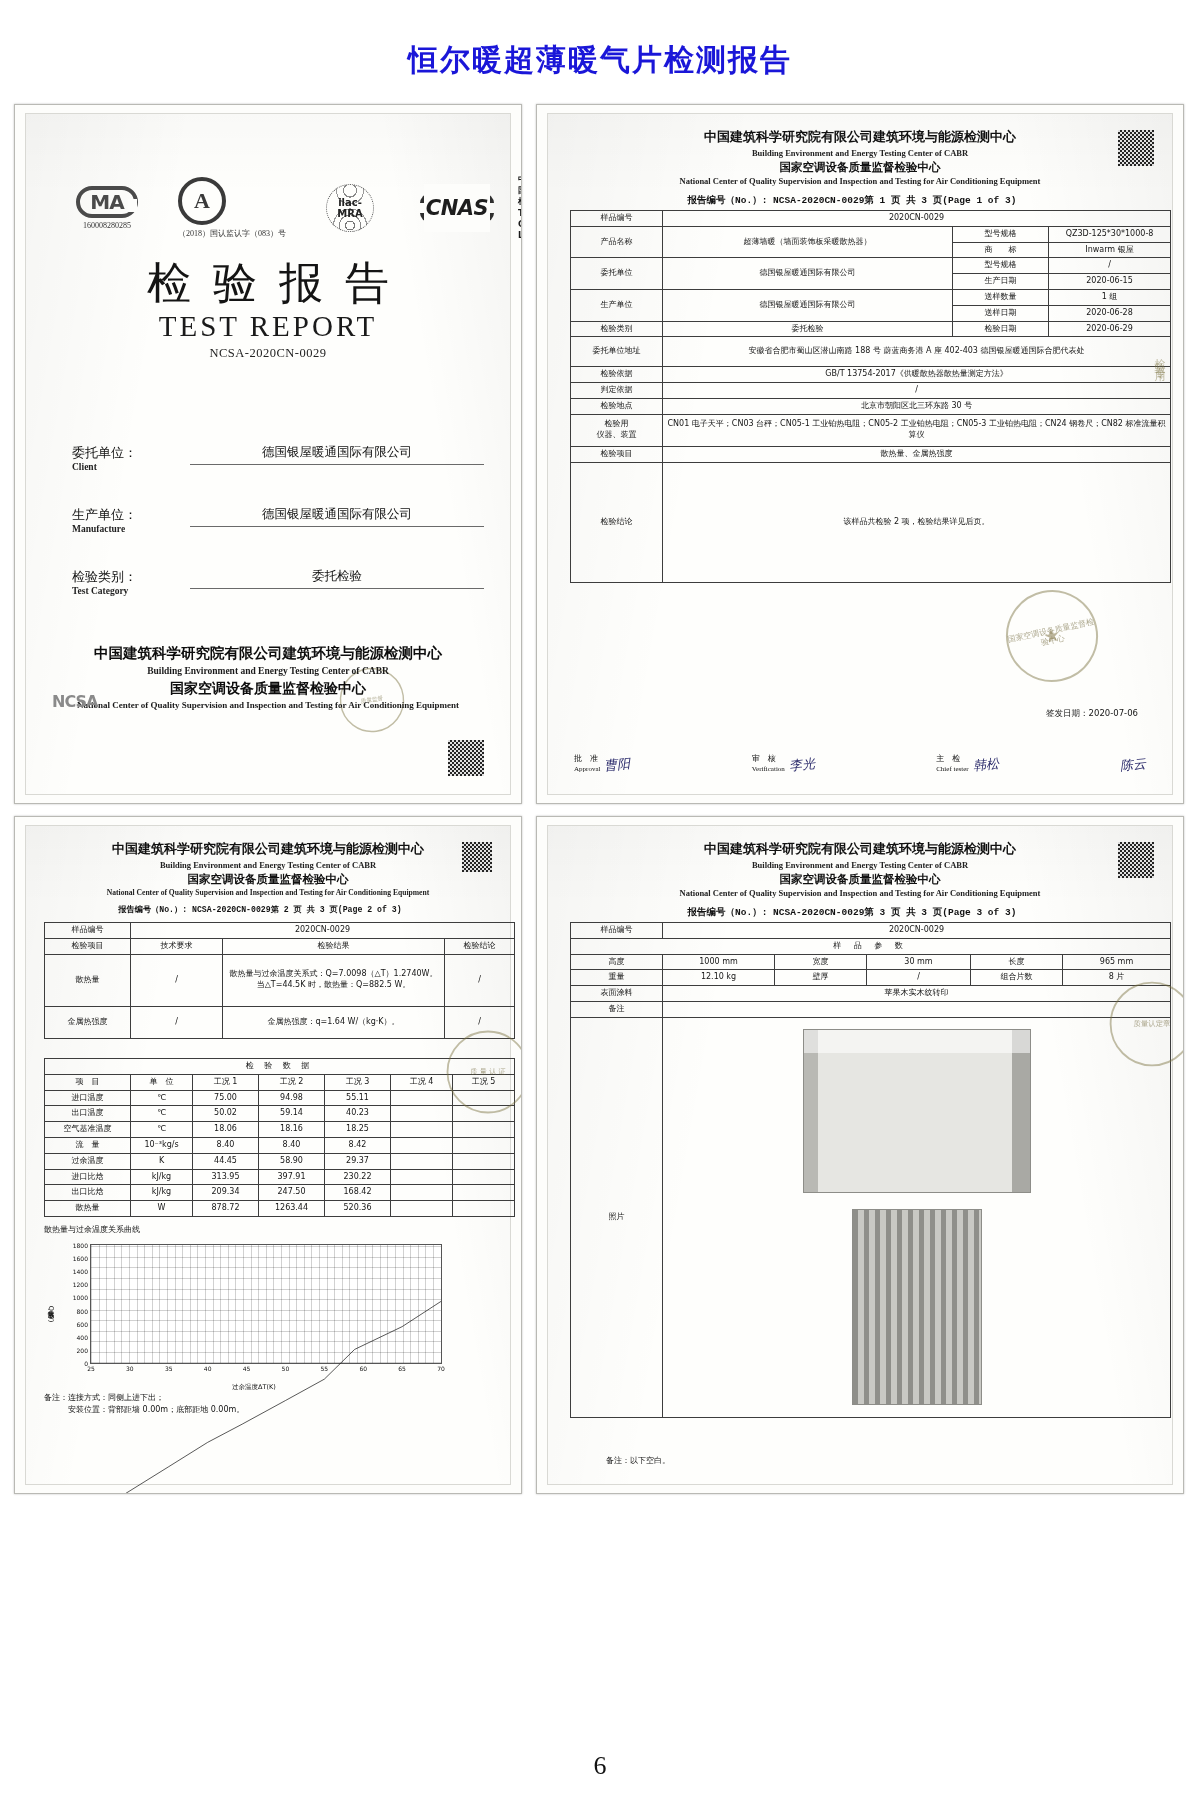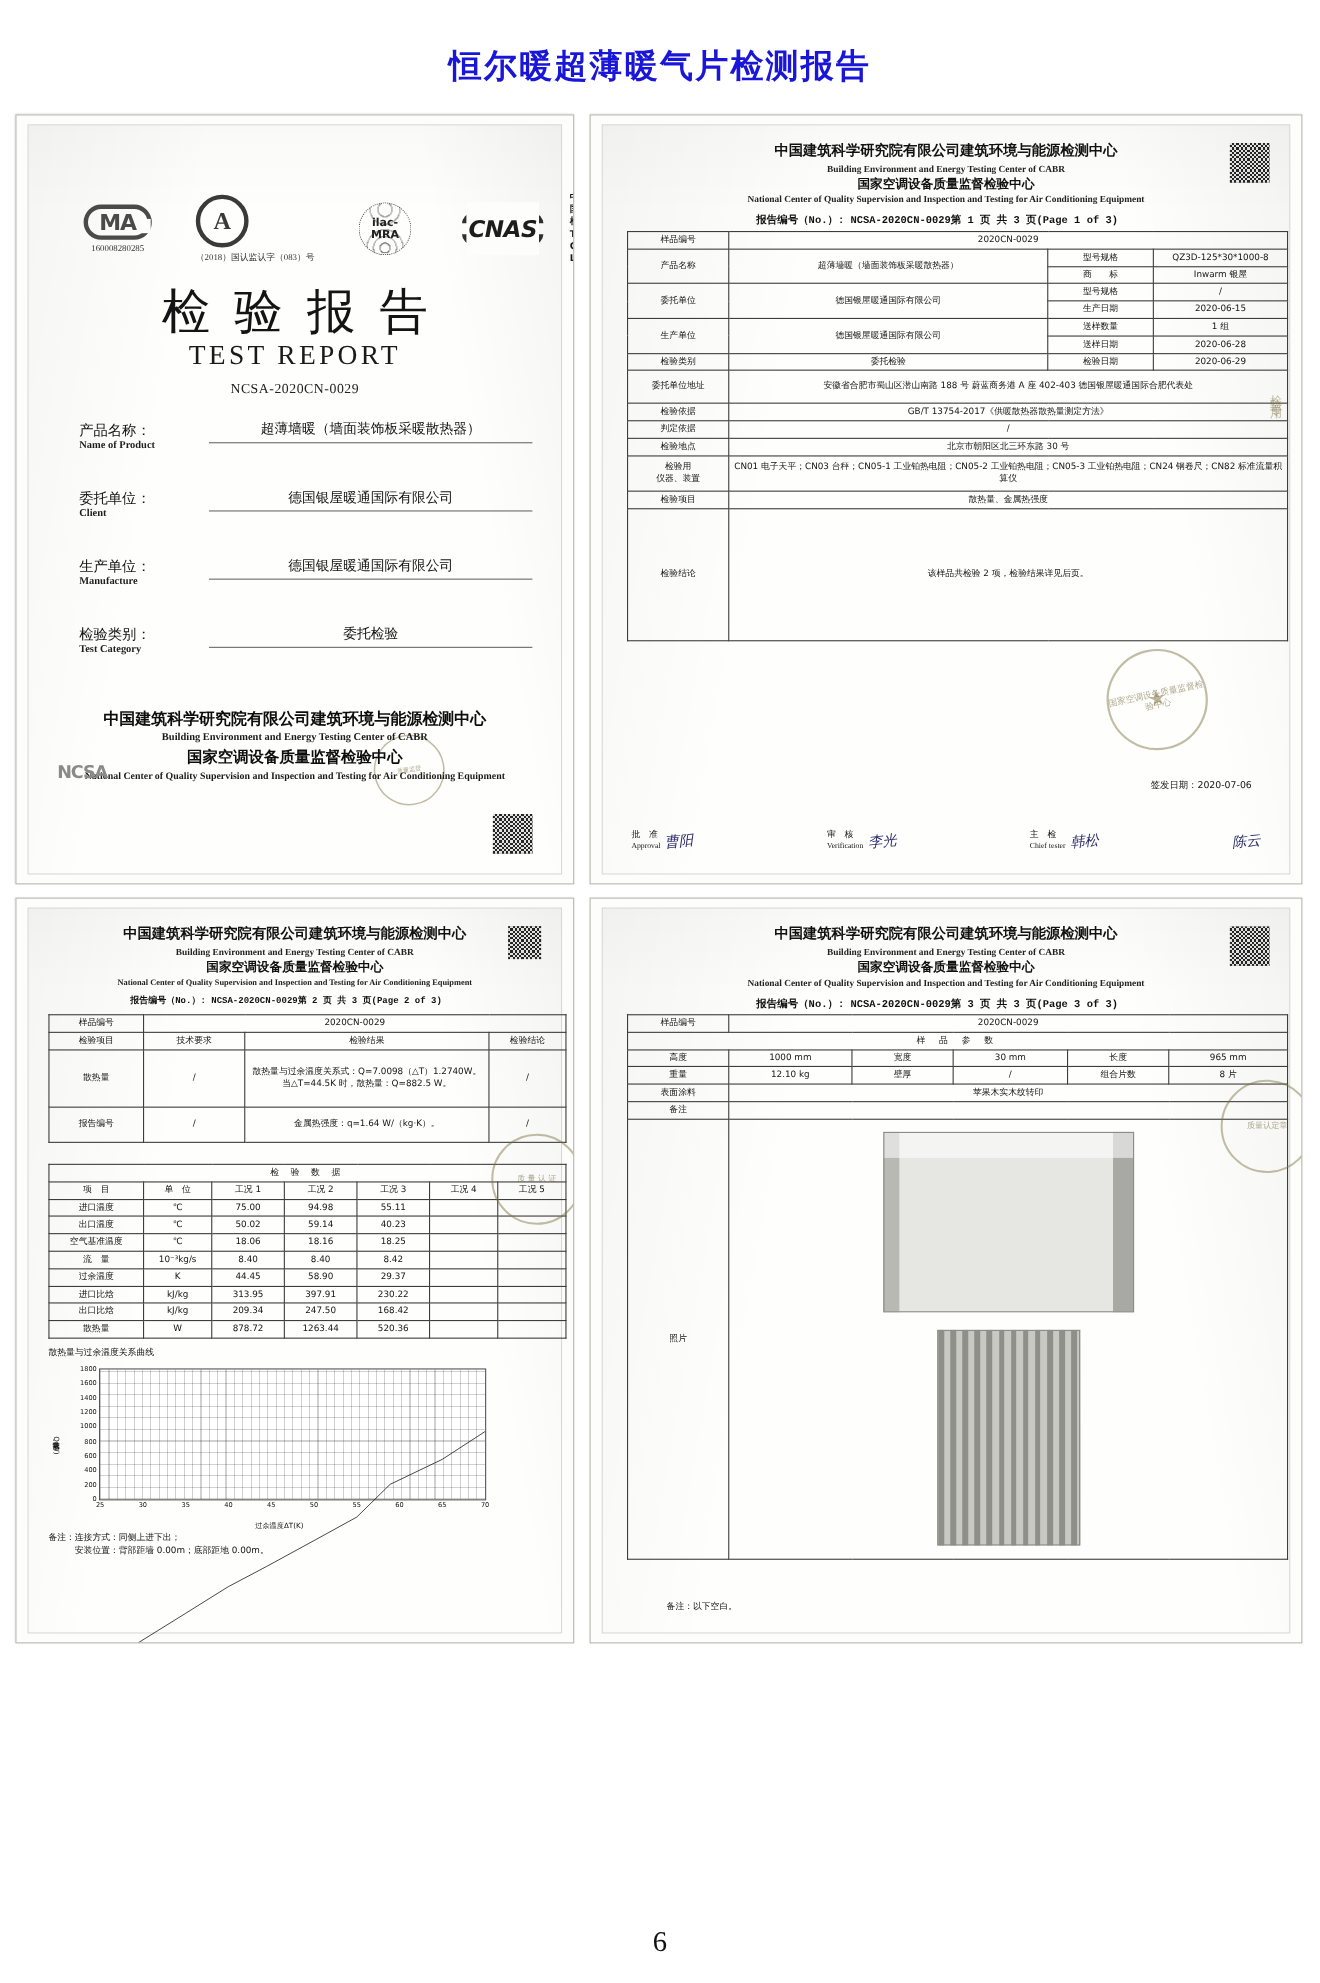--- a/index.html
+++ b/index.html
@@ -121,21 +121,21 @@
   .cnas-side{ font-size:8.5px; line-height:1.32; color:#1a1a1a; font-weight:bold; margin-left:4px;}
   .cnas-side .en{ font-family:"DejaVu Sans", sans-serif; }
 
   .big-cn-title{
     position:absolute; top:140px; left:0; width:100%;
     text-align:center; font-size:44px; letter-spacing:22px;
     font-family:"DejaVu Serif", serif; color:#141414; text-indent:22px;
   }
   .big-en-title{
     position:absolute; top:196px; left:0; width:100%;
-    text-align:center; font-size:25px; letter-spacing:3px;
+    text-align:center; font-size:29px; letter-spacing:3px;
     font-family:"Liberation Serif", serif; color:#1a1a1a;
   }
   .report-no{
     position:absolute; top:232px; left:0; width:100%;
     text-align:center; font-size:12.5px;
     font-family:"Liberation Serif", serif; color:#222; letter-spacing:.5px;
   }
 
   .field {
     position:absolute; left:46px; right:26px; height:46px;
@@ -340,25 +340,20 @@
           <div>检测</div>
           <div class="en">TESTING</div>
           <div class="en">CNAS L1045</div>
         </div>
       </div>
 
       <div class="big-cn-title">检验报告</div>
       <div class="big-en-title">TEST REPORT</div>
       <div class="report-no">NCSA-2020CN-0029</div>
 
-      <div class="field" id="f1">
-        <div class="lbl-cn">产品名称：</div>
-        <div class="lbl-en">Name of Product</div>
-        <div class="val">超薄墙暖（墙面装饰板采暖散热器）</div>
-      </div>
       <div class="field" id="f2">
         <div class="lbl-cn">委托单位：</div>
         <div class="lbl-en">Client</div>
         <div class="val">德国银屋暖通国际有限公司</div>
       </div>
       <div class="field" id="f3">
         <div class="lbl-cn">生产单位：</div>
         <div class="lbl-en">Manufacture</div>
         <div class="val">德国银屋暖通国际有限公司</div>
       </div>
@@ -549,21 +544,21 @@
             <td>检验结果</td>
             <td>检验结论</td>
           </tr>
           <tr>
             <td class="tall">散热量</td>
             <td>/</td>
             <td class="lft sm">散热量与过余温度关系式：Q=7.0098（△T）1.2740W。当△T=44.5K 时，散热量：Q=882.5 W。</td>
             <td>/</td>
           </tr>
           <tr>
-            <td style="height:32px">报告编号</td>
+            <td style="height:32px">金属热强度</td>
             <td>/</td>
             <td class="lft sm">金属热强度：q=1.64 W/（kg·K）。</td>
             <td>/</td>
           </tr>
         </tbody>
       </table>
 
       <table class="rep" id="t-p2b">
         <colgroup>
             <col style="width:86px">

